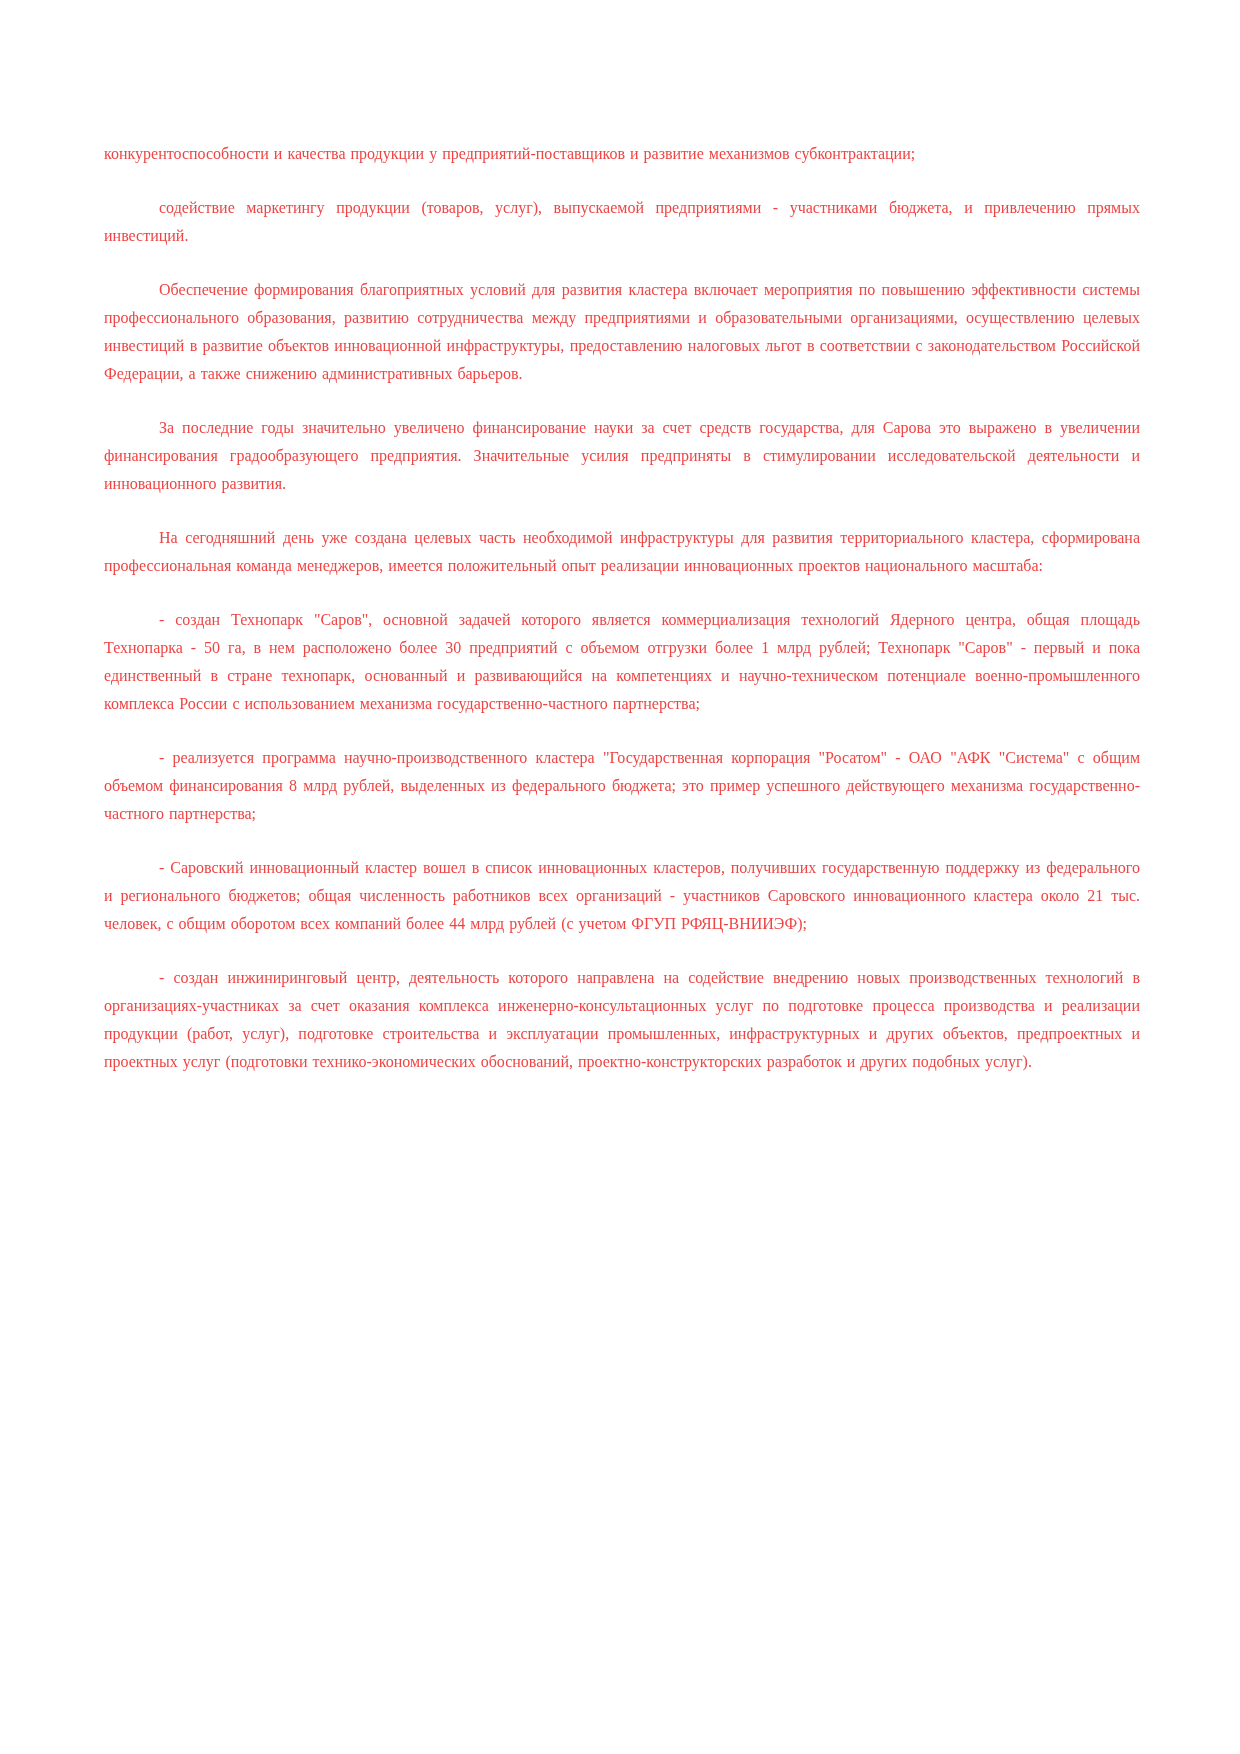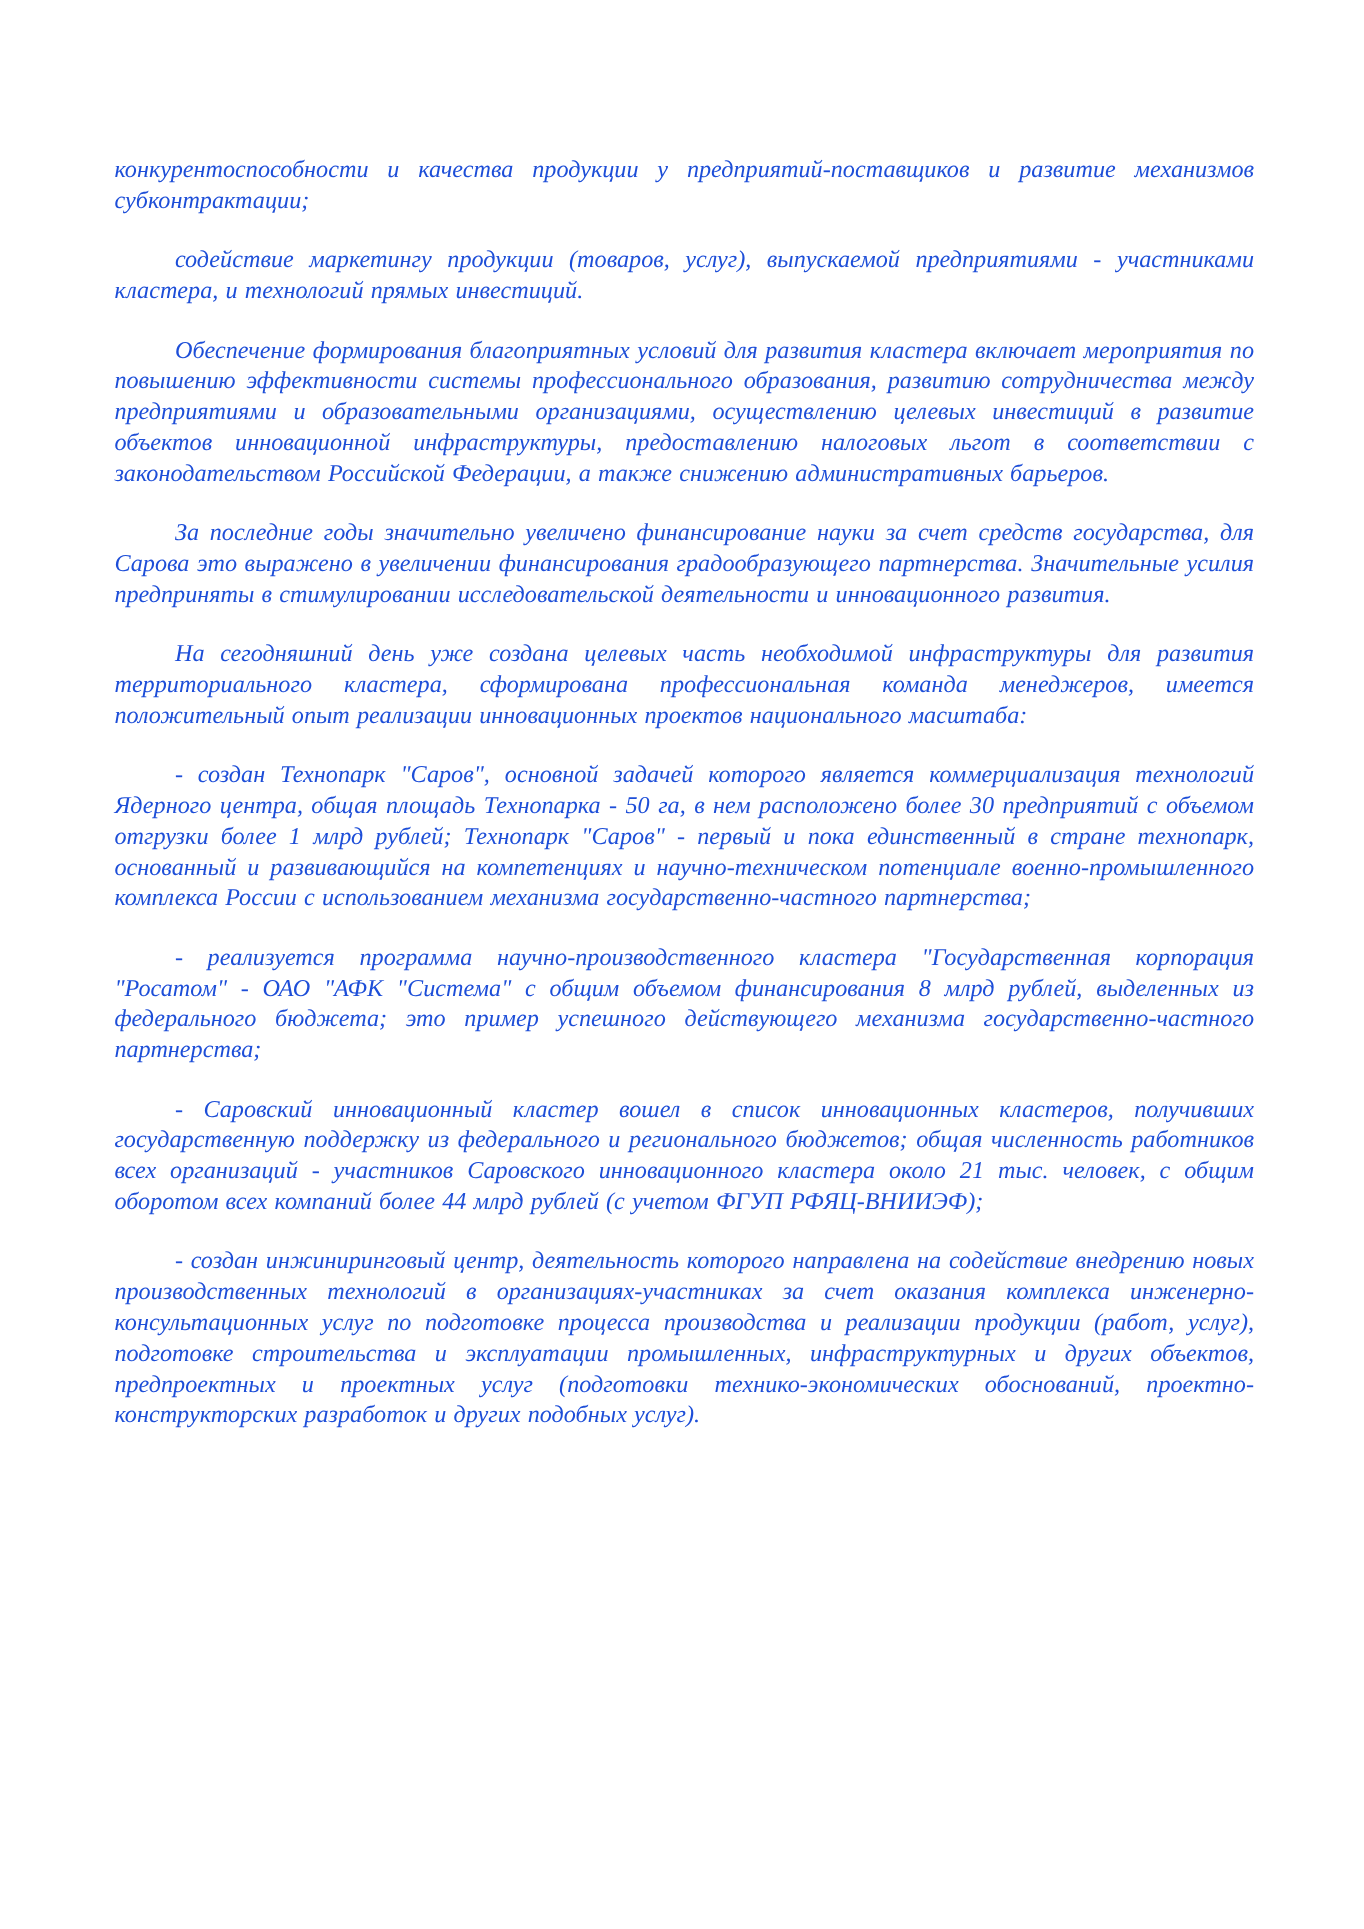--- a/index.html
+++ b/index.html
@@ -13,43 +13,42 @@
     height: 1754px;
     background: #ffffff;
     overflow: hidden;
   }
   .text-column {
     position: absolute;
     left: 104px;
     top: 140px;
     width: 1036px;
     font-family: "Liberation Serif", "DejaVu Serif", serif;
-    font-size: 22px;
+    font-size: 16px;
     line-height: 28px;
-    color: #1d4ed8;
+    color: #ef4444;
     text-align: justify;
     word-spacing: 1px;
-    font-style: italic;
   }
   .para {
     margin: 0 0 26px 0;
     text-indent: 55px;
   }
   .para.no-indent {
     text-indent: 0;
   }
 </style>
 </head>
 <body>
 
 <div class="page">
   <div class="text-column">
     <p class="para no-indent">конкурентоспособности и качества продукции у предприятий-поставщиков и развитие механизмов субконтрактации;</p>
-    <p class="para">содействие маркетингу продукции (товаров, услуг), выпускаемой предприятиями - участниками кластера, и технологий прямых инвестиций.</p>
+    <p class="para">содействие маркетингу продукции (товаров, услуг), выпускаемой предприятиями - участниками бюджета, и привлечению прямых инвестиций.</p>
     <p class="para">Обеспечение формирования благоприятных условий для развития кластера включает мероприятия по повышению эффективности системы профессионального образования, развитию сотрудничества между предприятиями и образовательными организациями, осуществлению целевых инвестиций в развитие объектов инновационной инфраструктуры, предоставлению налоговых льгот в соответствии с законодательством Российской Федерации, а также снижению административных барьеров.</p>
-    <p class="para">За последние годы значительно увеличено финансирование науки за счет средств государства, для Сарова это выражено в увеличении финансирования градообразующего партнерства. Значительные усилия предприняты в стимулировании исследовательской деятельности и инновационного развития.</p>
+    <p class="para">За последние годы значительно увеличено финансирование науки за счет средств государства, для Сарова это выражено в увеличении финансирования градообразующего предприятия. Значительные усилия предприняты в стимулировании исследовательской деятельности и инновационного развития.</p>
     <p class="para">На сегодняшний день уже создана целевых часть необходимой инфраструктуры для развития территориального кластера, сформирована профессиональная команда менеджеров, имеется положительный опыт реализации инновационных проектов национального масштаба:</p>
     <p class="para">- создан Технопарк "Саров", основной задачей которого является коммерциализация технологий Ядерного центра, общая площадь Технопарка - 50 га, в нем расположено более 30 предприятий с объемом отгрузки более 1 млрд рублей; Технопарк "Саров" - первый и пока единственный в стране технопарк, основанный и развивающийся на компетенциях и научно-техническом потенциале военно-промышленного комплекса России с использованием механизма государственно-частного партнерства;</p>
     <p class="para">- реализуется программа научно-производственного кластера "Государственная корпорация "Росатом" - ОАО "АФК "Система" с общим объемом финансирования 8 млрд рублей, выделенных из федерального бюджета; это пример успешного действующего механизма государственно-частного партнерства;</p>
     <p class="para">- Саровский инновационный кластер вошел в список инновационных кластеров, получивших государственную поддержку из федерального и регионального бюджетов; общая численность работников всех организаций - участников Саровского инновационного кластера около 21 тыс. человек, с общим оборотом всех компаний более 44 млрд рублей (с учетом ФГУП РФЯЦ-ВНИИЭФ);</p>
     <p class="para">- создан инжиниринговый центр, деятельность которого направлена на содействие внедрению новых производственных технологий в организациях-участниках за счет оказания комплекса инженерно-консультационных услуг по подготовке процесса производства и реализации продукции (работ, услуг), подготовке строительства и эксплуатации промышленных, инфраструктурных и других объектов, предпроектных и проектных услуг (подготовки технико-экономических обоснований, проектно-конструкторских разработок и других подобных услуг).</p>
   </div>
 </div>
 
 </body></html>

